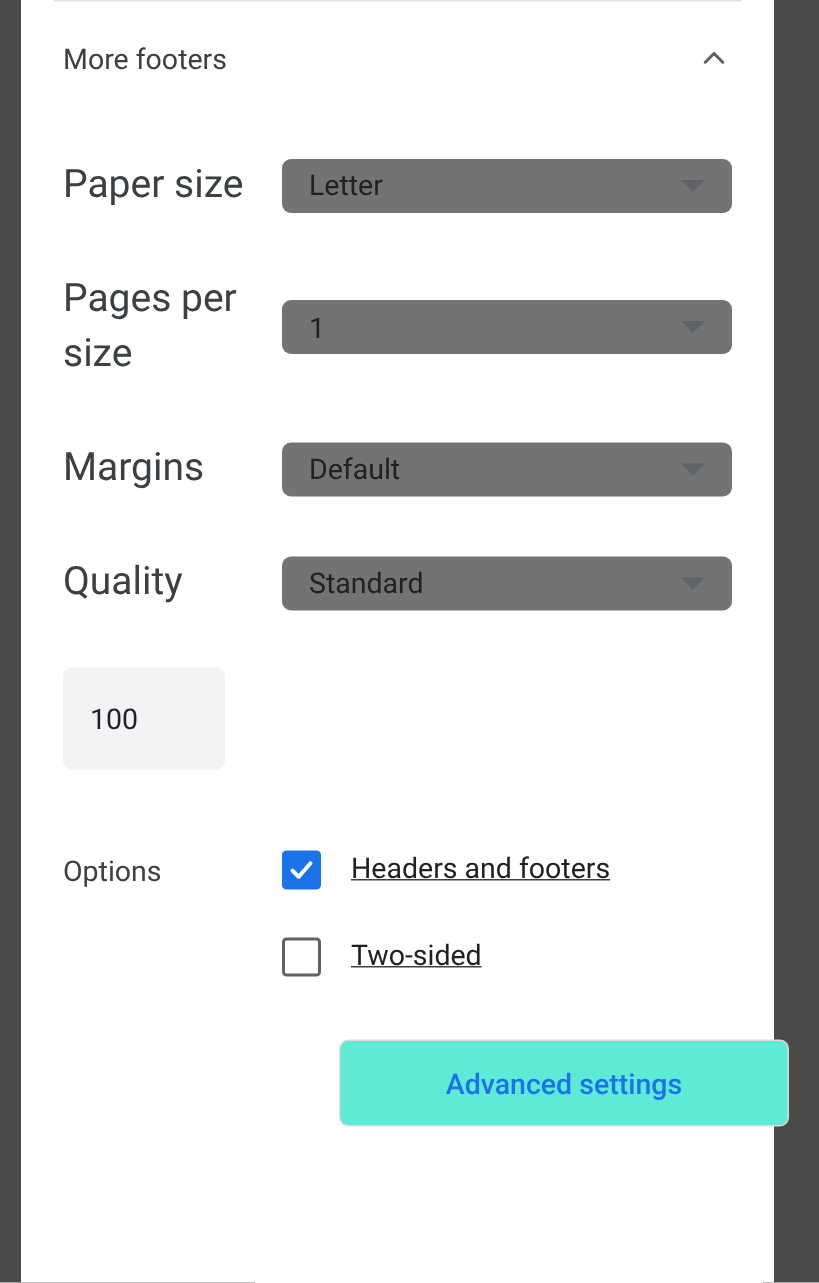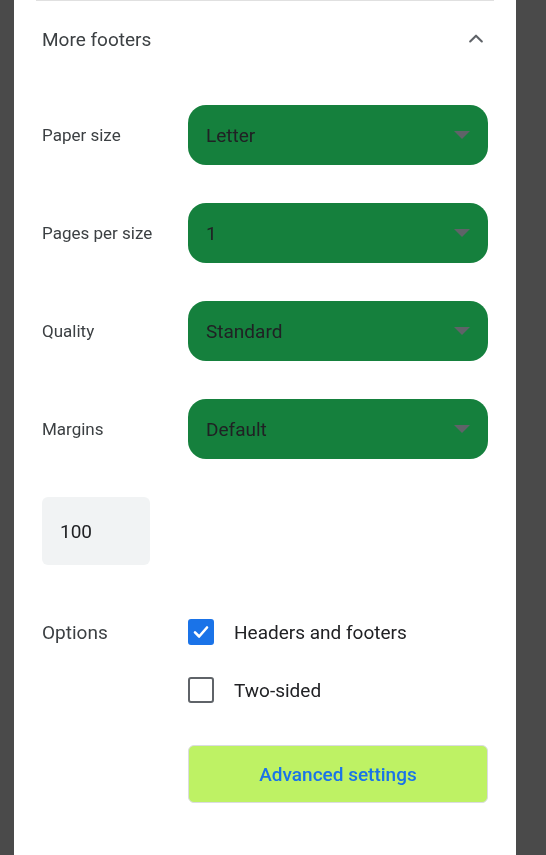--- a/index.html
+++ b/index.html
@@ -40,30 +40,30 @@
     }
     .chevron svg { width: 20px; height: 20px; }
     .row {
       display: flex;
       align-items: center;
       margin-bottom: 38px;
     }
     .row .label {
       width: 146px;
       flex-shrink: 0;
-      font-size: 17px;
+      font-size: 26px;
       color: #3c4043;
       line-height: 1.45;
     }
     .row .label.tall { padding-right: 20px; }
     .select {
       flex: 1;
-      background: #15803d;
-      border-radius: 18px;
-      height: 60px;
+      background: #737373;
+      border-radius: 6px;
+      height: 36px;
       display: flex;
       align-items: center;
       justify-content: space-between;
       padding: 0 18px;
       cursor: pointer;
     }
     .select .value {
       font-size: 19px;
       color: #202124;
     }
@@ -97,23 +97,23 @@
       padding-top: 2px;
     }
     .checkbox-list {
       flex: 1;
       display: flex;
       flex-direction: column;
       gap: 32px;
     }
     .checkbox-item {
       display: flex;
-      align-items: center;
       gap: 20px;
       cursor: pointer;
+      text-decoration: underline;
     }
     .checkbox {
       width: 26px; height: 26px;
       border: 2.5px solid #5f6368;
       border-radius: 3px;
       display: flex;
       align-items: center;
       justify-content: center;
       flex-shrink: 0;
     }
@@ -131,26 +131,27 @@
     }
     .adv-wrapper {
       margin-top: 42px;
       margin-left: 146px;
     }
     .adv-btn {
       width: 100%;
       height: 58px;
       border: 1px solid #dadce0;
       border-radius: 6px;
-      background: #bef264;
+      background: #5eead4;
       color: #1a73e8;
       font-size: 19px;
       font-weight: 500;
       cursor: pointer;
       font-family: inherit;
+      margin-left: 38px;
     }
   </style>
 </head>
 <body>
 
 <div class="panel">
   <div class="top-divider"></div>
 
   <div class="section-header">
     <span class="title">More footers</span>
@@ -173,31 +174,31 @@
 
   <div class="row">
     <div class="label tall">Pages per size</div>
     <div class="select">
       <span class="value">1</span>
       <span class="triangle"></span>
     </div>
   </div>
 
   <div class="row">
+    <div class="label">Margins</div>
+    <div class="select">
+      <span class="value">Default</span>
+      <span class="triangle"></span>
+    </div>
+  </div>
+
+  <div class="row">
     <div class="label">Quality</div>
     <div class="select">
       <span class="value">Standard</span>
-      <span class="triangle"></span>
-    </div>
-  </div>
-
-  <div class="row">
-    <div class="label">Margins</div>
-    <div class="select">
-      <span class="value">Default</span>
       <span class="triangle"></span>
     </div>
   </div>
 
   <div class="row" style="margin-bottom:0">
     <input class="text-input" value="100" style="">
   </div>
 
   <div class="options-block">
     <div class="label">Options</div>

